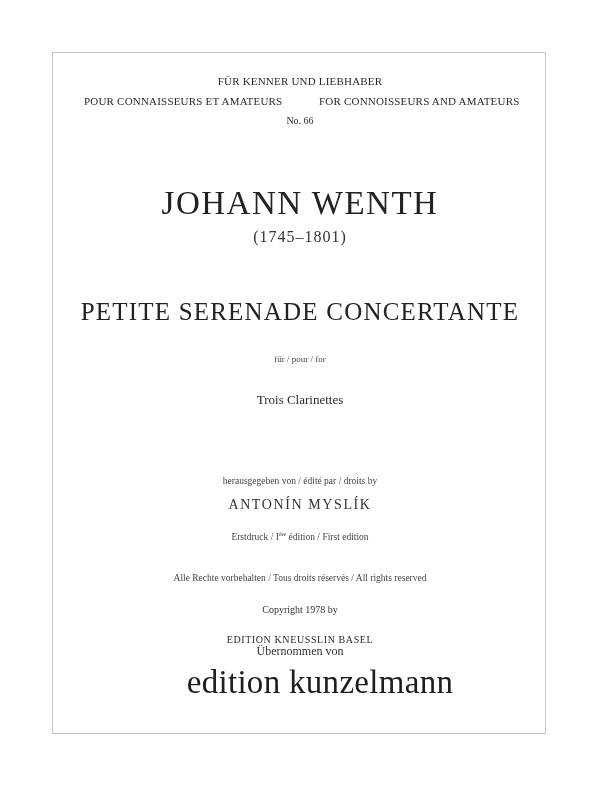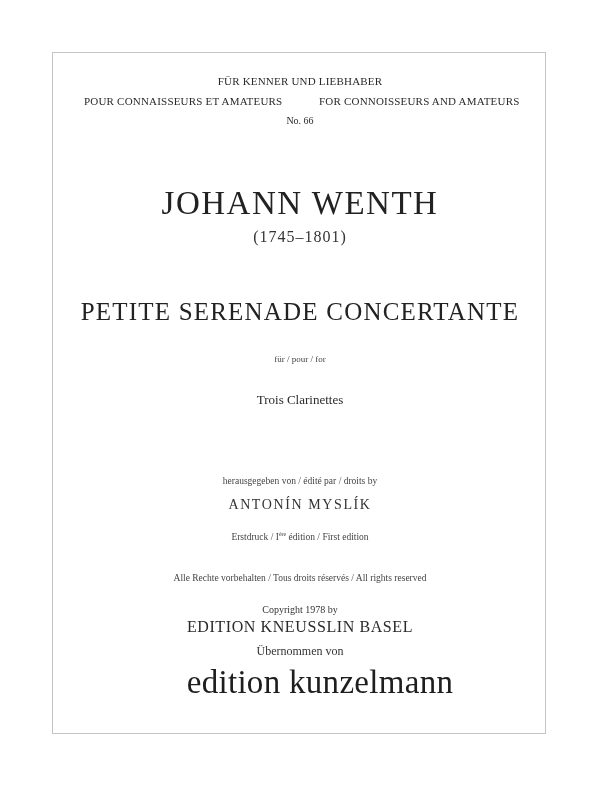--- a/index.html
+++ b/index.html
@@ -103,22 +103,22 @@
       top: 573px;
       font-size: 9.5px;
       color: #444;
     }
     .copyright {
       top: 604px;
       font-size: 10px;
       color: #333;
     }
     .publisher-old {
-      top: 618px;
-      font-size: 16px;
+      top: 634px;
+      font-size: 10px;
       letter-spacing: 0.6px;
       color: #2a2a2a;
     }
     .taken-over {
       top: 644px;
       font-size: 12px;
       color: #333;
     }
     .publisher-new {
       top: 664px;

